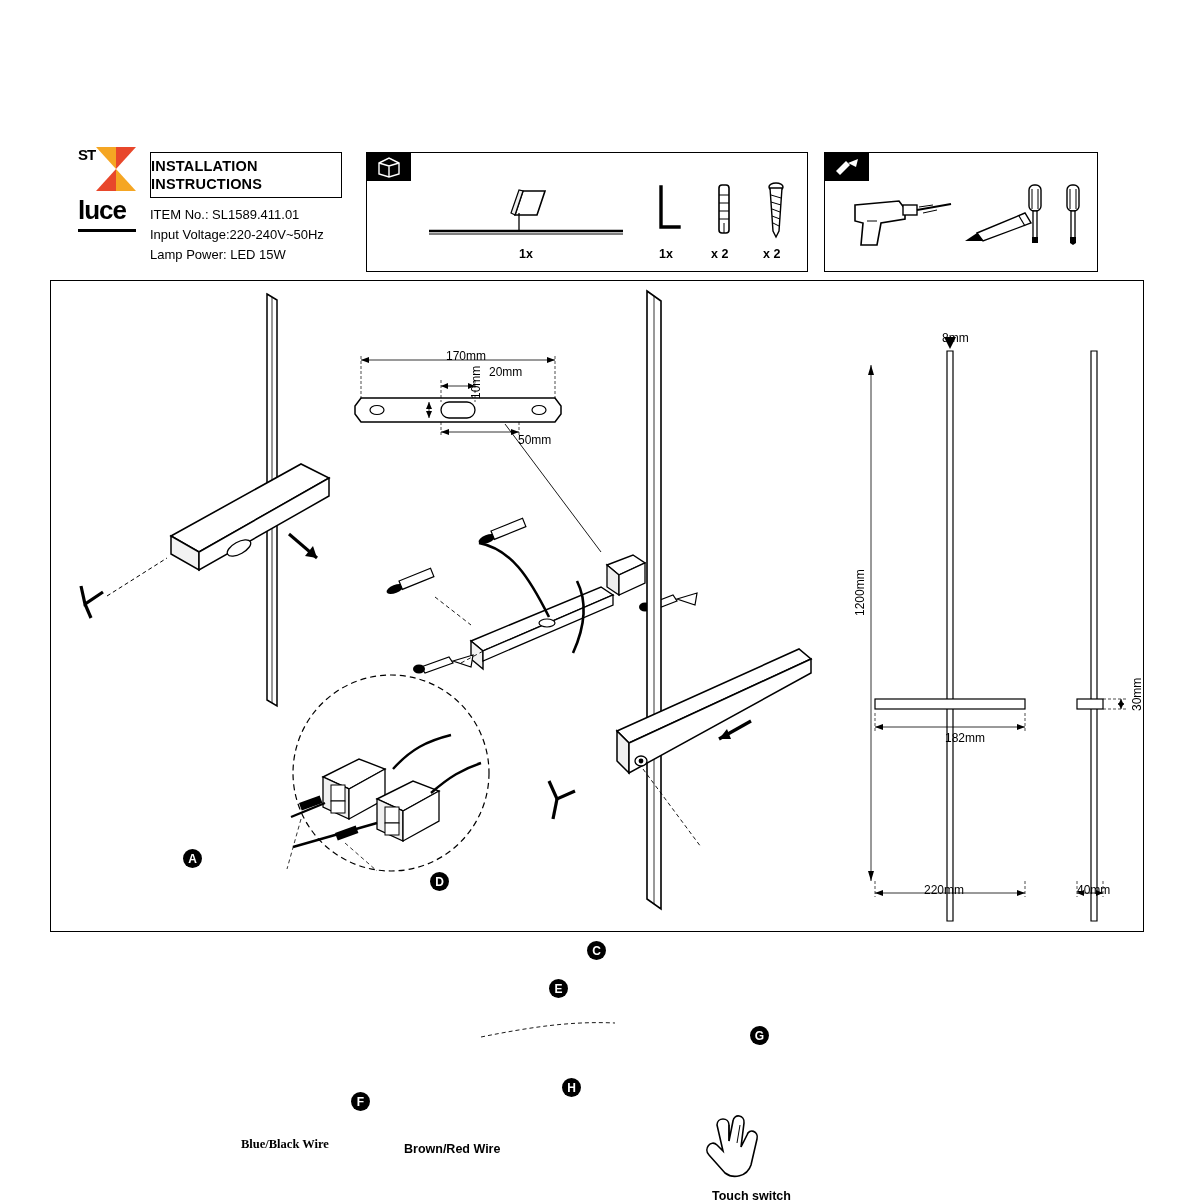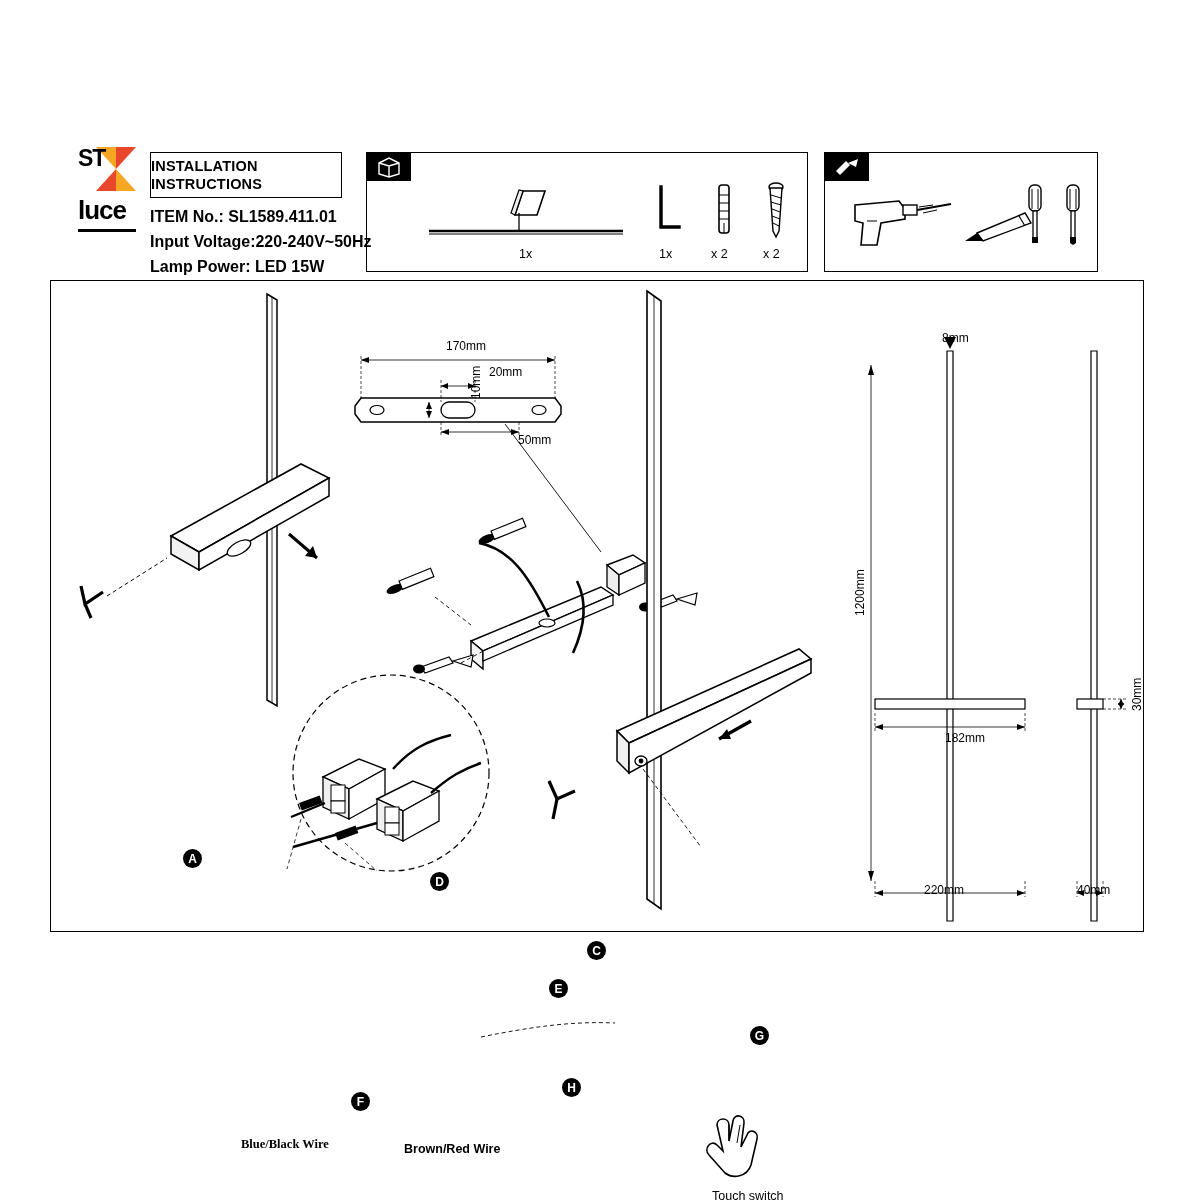--- a/index.html
+++ b/index.html
@@ -2,33 +2,33 @@
 <html><head>
 <meta charset="utf-8">
 <style>
   html,body{margin:0;padding:0;background:#ffffff;}
   body{width:1200px;height:1200px;font-family:"Liberation Sans",sans-serif;color:#000;position:relative;overflow:hidden;}
   .sheet{position:absolute;left:0;top:0;width:1200px;height:1200px;}
   .abs{position:absolute;}
 
   
   .logo{left:78px;top:145px;width:62px;height:120px;}
-  .logo-text{font-weight:bold;font-size:23px;letter-spacing:-1px;line-height:1;}
+  .logo-text{font-weight:bold;font-size:15px;letter-spacing:-1px;line-height:1;}
   .title-box{left:150px;top:152px;width:190px;height:44px;border:1.6px solid #000;display:flex;flex-direction:column;justify-content:center;}
   .title-box div{font-size:14.5px;font-weight:bold;line-height:1.25;letter-spacing:.2px;}
   .meta{left:150px;top:205px;width:230px;}
-  .meta div{font-size:16px;font-weight:bold;line-height:1.55;}
+  .meta div{font-size:13px;font-weight:normal;line-height:1.55;}
 
   .box-parts{left:366px;top:152px;width:440px;height:118px;border:1.4px solid #000;}
   .box-tools{left:824px;top:152px;width:272px;height:118px;border:1.4px solid #000;}
   .tag{position:absolute;left:0;top:0;background:#000;color:#fff;width:44px;height:28px;display:flex;align-items:center;justify-content:center;}
 
   .main-box{left:50px;top:280px;width:1092px;height:650px;border:1.4px solid #000;}
 
-  .lbl{font-size:12.5px;}
+  .lbl{font-size:12.5px;font-weight:bold;}
   .lbl-b{font-size:12.5px;font-weight:bold;}
   .dim{font-size:12px;}
   .circ{width:19px;height:19px;border-radius:50%;background:#000;color:#fff;font-size:12px;font-weight:bold;display:flex;align-items:center;justify-content:center;}
   .vert{transform:rotate(-90deg);transform-origin:left top;white-space:nowrap;}
   svg{overflow:visible;}
 </style>
 </head>
 <body>
 
 <div class="sheet">
@@ -199,21 +199,21 @@
       <line x1="112" y1="50" x2="146" y2="50" stroke="#000" stroke-width="0.8"></line>
       <polygon points="112,50 119,47 119,53" fill="#000"></polygon>
       <polygon points="146,50 139,47 139,53" fill="#000"></polygon>
 
       <line x1="100" y1="66" x2="100" y2="82" stroke="#000" stroke-width="0.8"></line>
       <polygon points="100,66 97,73 103,73" fill="#000"></polygon>
       <polygon points="100,82 97,75 103,75" fill="#000"></polygon>
 
       <line x1="176" y1="88" x2="272" y2="216" stroke="#000" stroke-width="0.9"></line>
     </svg>
-    <div class="abs dim" style="left:395px;top:58px;">170mm</div>
+    <div class="abs dim" style="left:395px;top:68px;">170mm</div>
     <div class="abs dim" style="left:467px;top:152px;">50mm</div>
     <div class="abs dim" style="left:438px;top:84px;">20mm</div>
     <div class="abs dim vert" style="left:418px;top:118px;">10mm</div>
 
     <svg class="abs" style="left:310px;top:240px;" width="320" height="220" viewBox="0 0 320 220">
 
       <polygon points="110,120 240,66 252,74 122,130" fill="#fff" stroke="#000" stroke-width="1.5"></polygon>
       <polygon points="110,120 122,130 122,148 110,138" fill="#f2f2f2" stroke="#000" stroke-width="1.4"></polygon>
       <polygon points="122,130 252,74 252,84 122,140" fill="#fff" stroke="#000" stroke-width="1.3"></polygon>
       <ellipse cx="186" cy="102" rx="8" ry="4" fill="#fff" stroke="#000" stroke-width="1.2"></ellipse>

